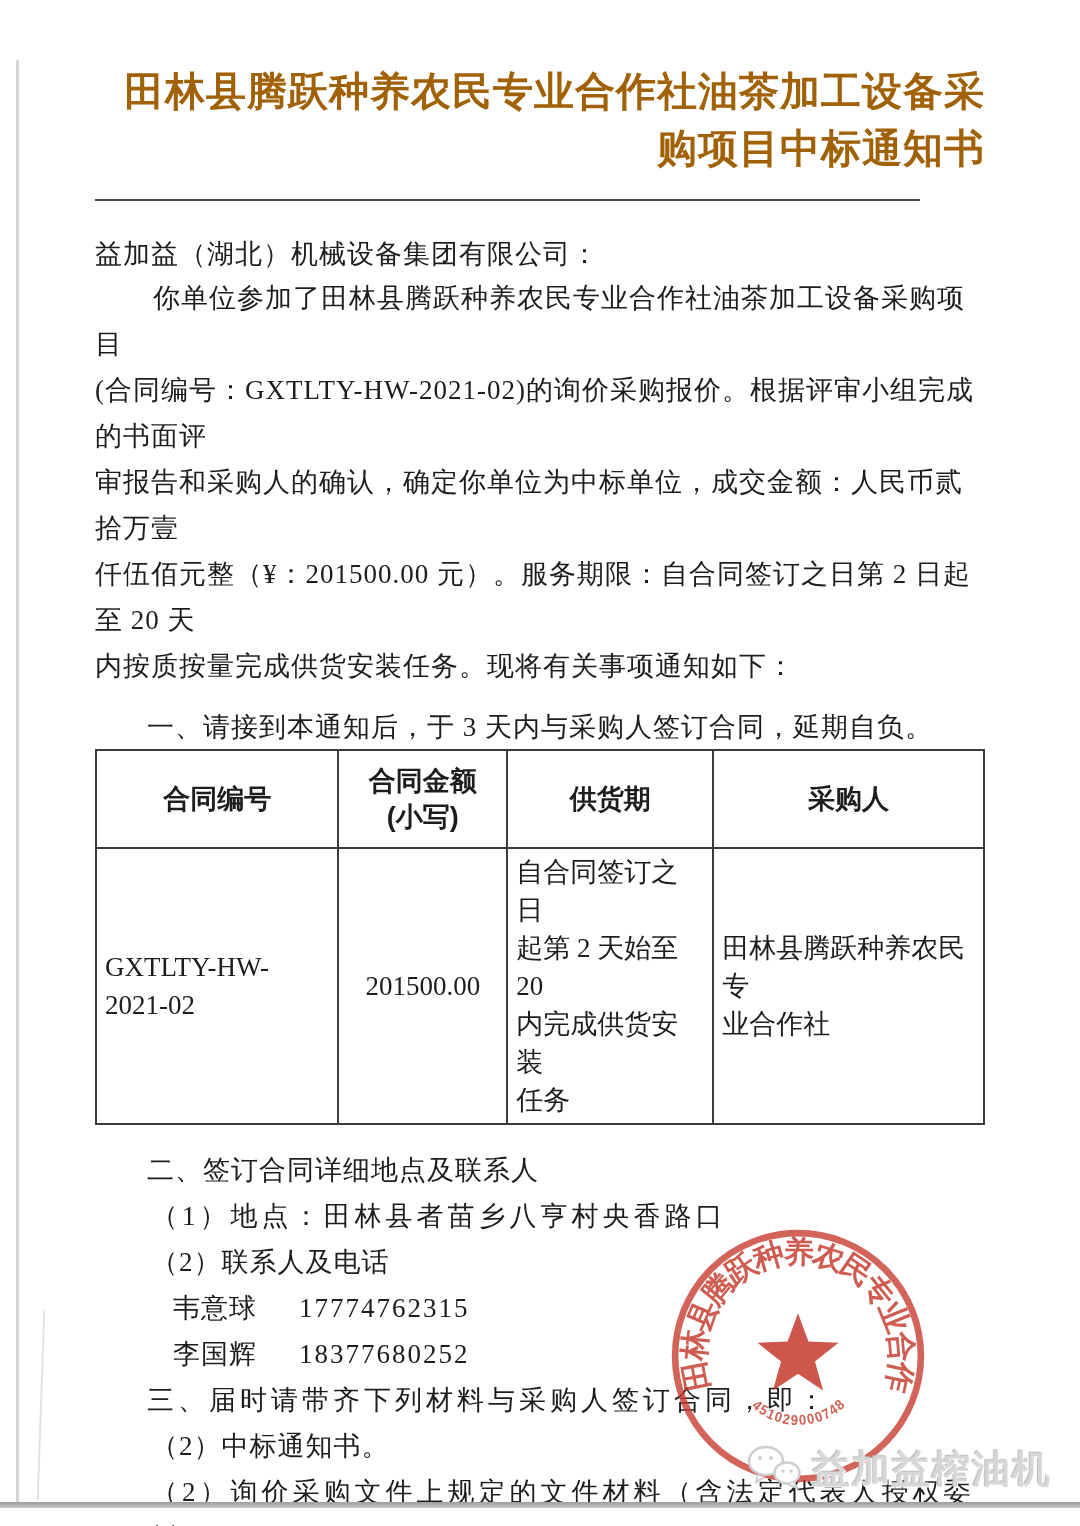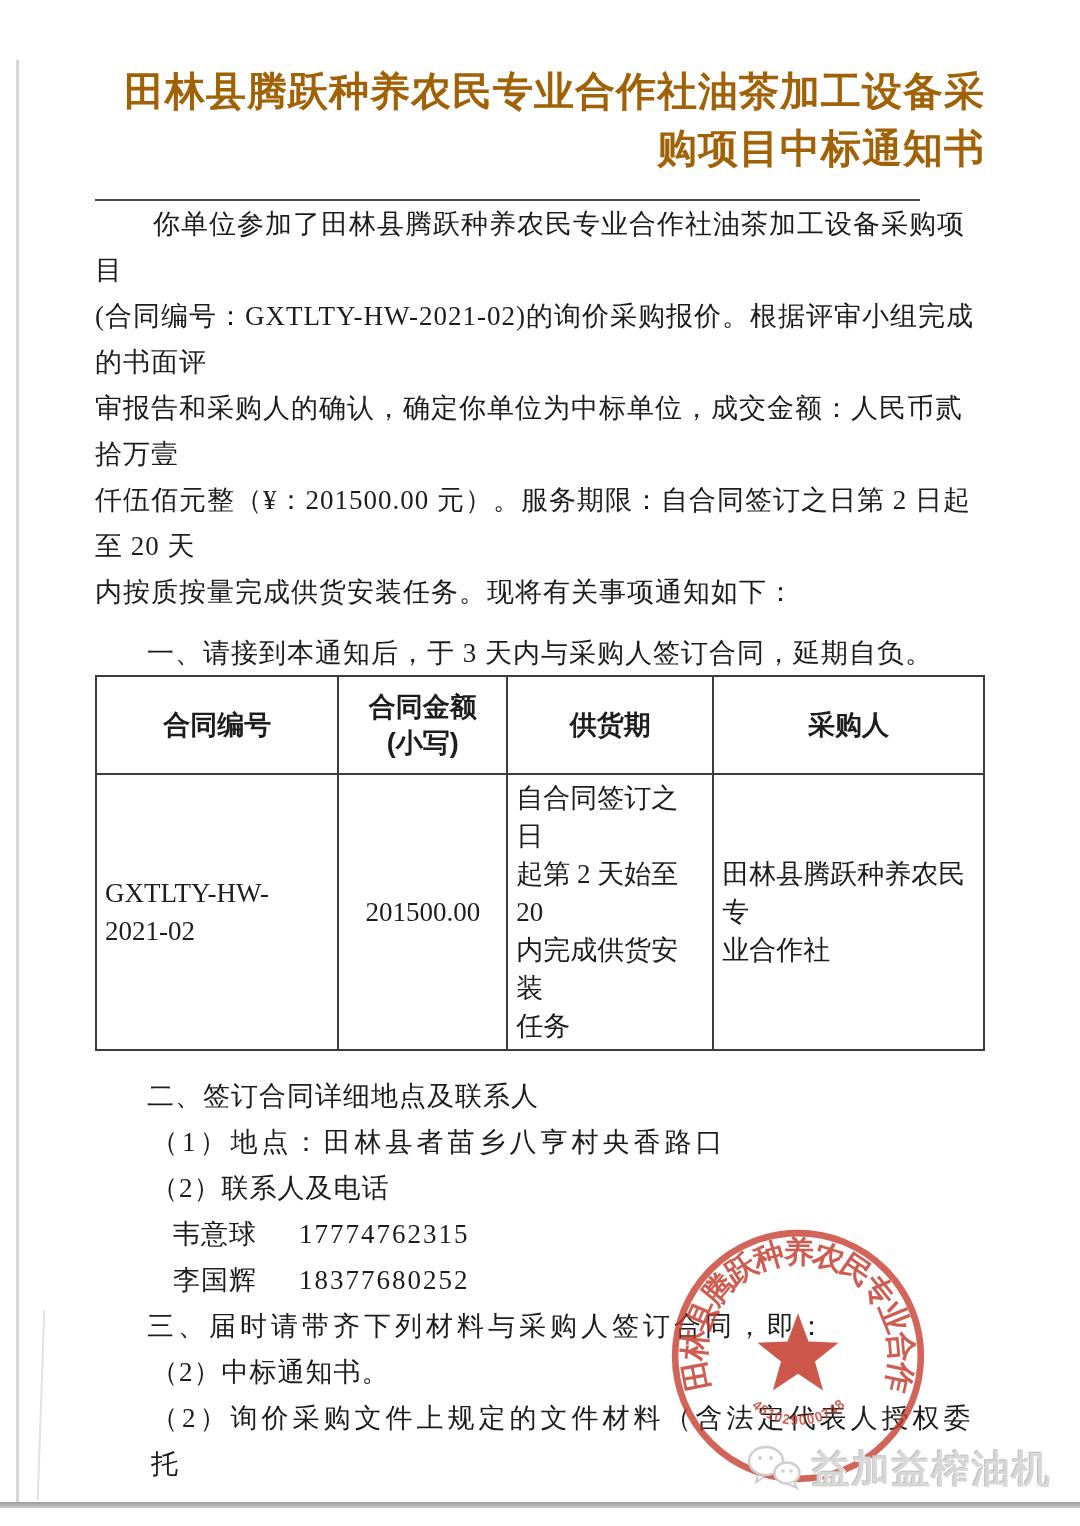--- a/index.html
+++ b/index.html
@@ -118,20 +118,21 @@
   <div class="scan-corner"></div>
 
   <div class="content">
 
     <h1 class="doc-title">
       <div>田林县腾跃种养农民专业合作社油茶加工设备采</div>
       <div>购项目中标通知书</div>
     </h1>
     <div class="title-rule"></div>
 
+    <div class="addressee">益加益（湖北）机械设备集团有限公司：</div>
 
     <div class="line indent-first">你单位参加了田林县腾跃种养农民专业合作社油茶加工设备采购项目</div>
     <div class="line">(合同编号：GXTLTY-HW-2021-02)的询价采购报价。根据评审小组完成的书面评</div>
     <div class="line">审报告和采购人的确认，确定你单位为中标单位，成交金额：人民币贰拾万壹</div>
     <div class="line">仟伍佰元整（¥：201500.00 元）。服务期限：自合同签订之日第 2 日起至 20 天</div>
     <div class="line">内按质按量完成供货安装任务。现将有关事项通知如下：</div>
 
     <div class="line ind1 s1">一、请接到本通知后，于 3 天内与采购人签订合同，延期自负。</div>
 
     <table class="award">

